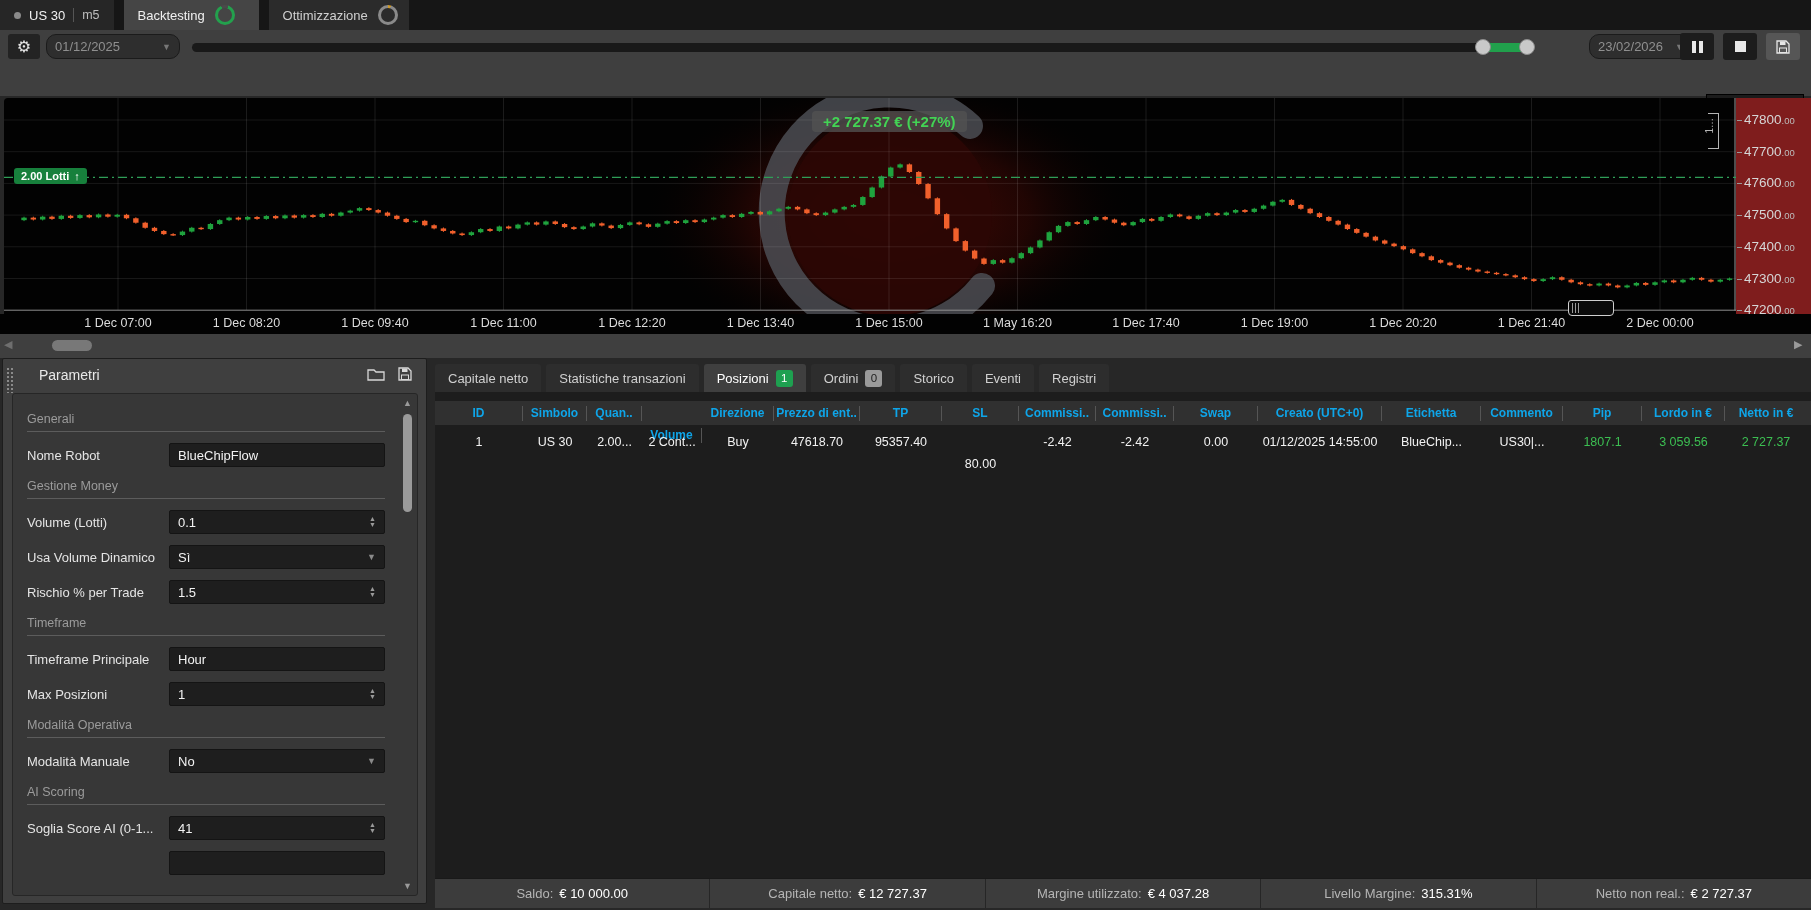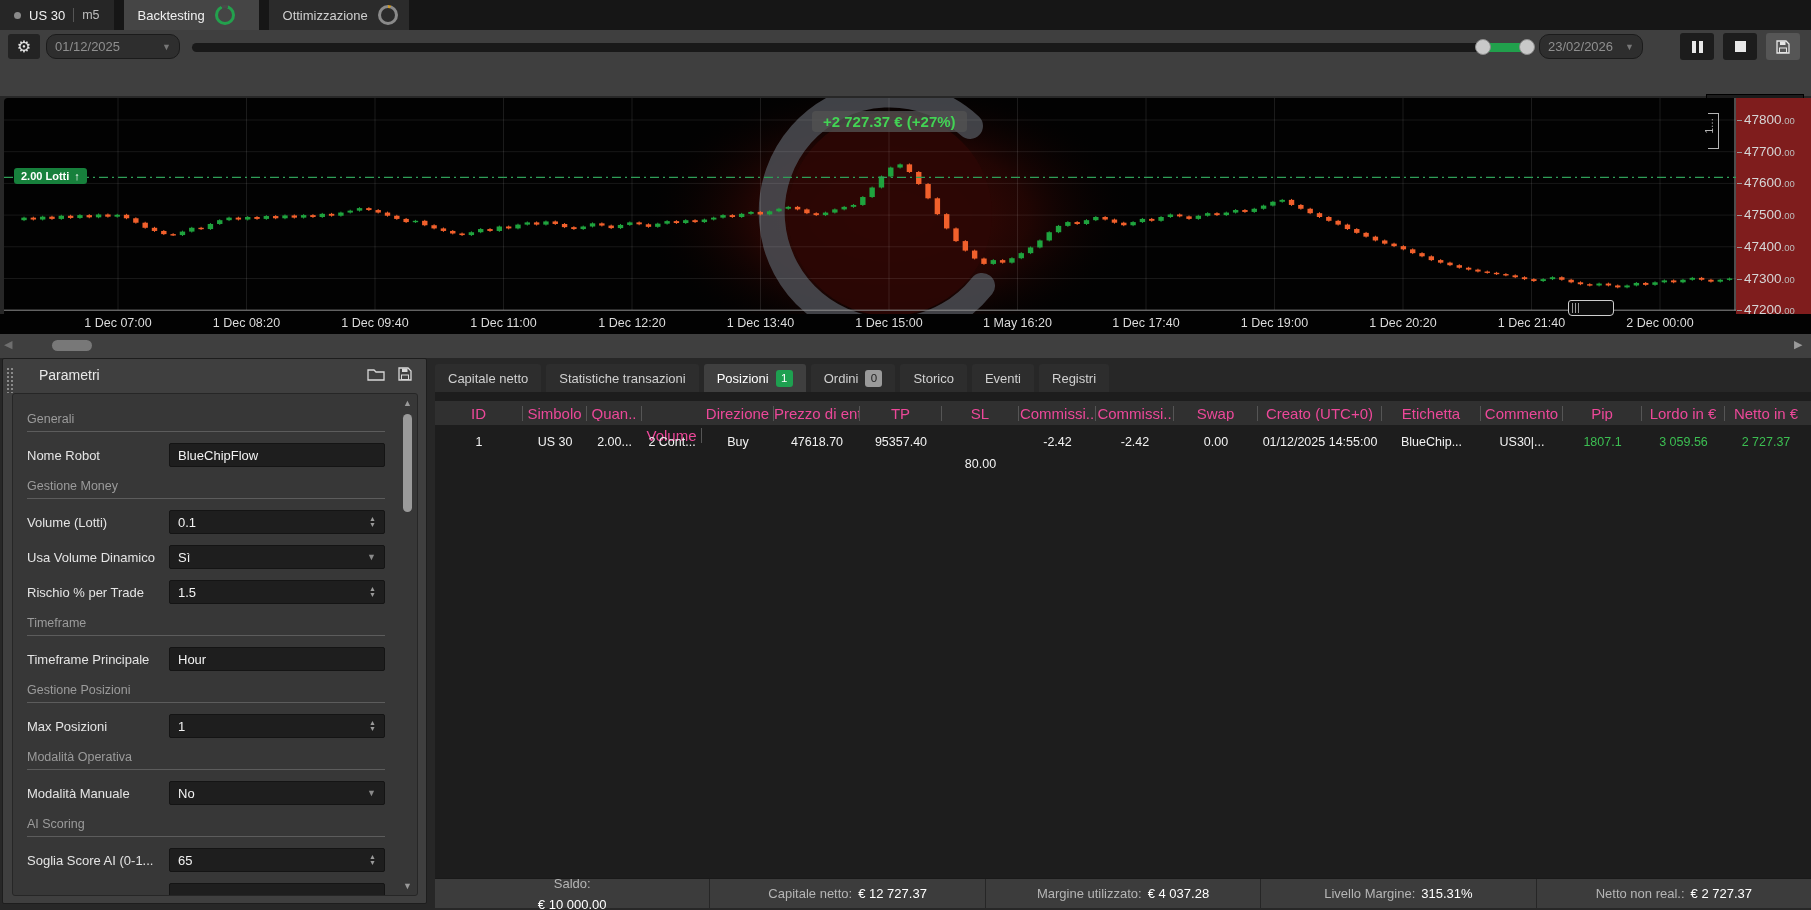--- a/index.html
+++ b/index.html
@@ -26,21 +26,21 @@
   #opt-ring::after { background:#2b2b2b; }
 
   
   #toolbar { position:absolute; left:0; top:30px; width:1811px; height:66px; background:#3f3f3f; }
   .iconbtn { position:absolute; border-radius:3px; display:flex; align-items:center; justify-content:center; }
   #gear-btn { left:8px; top:4px; width:32px; height:25px; background:#232323; color:#e3e3e3; font-size:16px; }
   .datebox { position:absolute; top:4px; height:25px; background:#2e2e2e; border:1px solid #1b1b1b; border-radius:10px;
              display:flex; align-items:center; padding:0 8px; font-size:13px; color:#8f8f8f; }
   .datebox .dd { margin-left:auto; color:#777; font-size:9px; }
   #date-start { left:46px; width:134px; }
-  #date-end { left:1539px; width:104px; }
+  #date-end { left:1589px; width:104px; }
   #range-track { position:absolute; left:192px; top:13px; width:1291px; height:9px; background:#191919; border-radius:5px; }
   #range-green { position:absolute; left:1483px; top:13px; width:44px; height:9px; background:#21a04c; }
   .knob { position:absolute; width:16px; height:16px; border-radius:50%; background:#c9c9c9; border:1px solid #8c8c8c; }
   #knob-a { left:1475px; top:9px; } #knob-b { left:1519px; top:9px; }
   #pause-btn { left:1680px; top:3px; width:34px; height:27px; background:#1c1c1c; gap:3px; }
   #pause-btn i { width:4px; height:12px; background:#e8e8e8; }
   #stop-btn { left:1723px; top:3px; width:34px; height:27px; background:#1c1c1c; }
   #stop-btn i { width:11px; height:11px; background:#e8e8e8; }
   #save-btn { left:1766px; top:3px; width:34px; height:27px; background:#565656; }
 
@@ -114,30 +114,30 @@
   #bt-strip { position:absolute; left:435px; top:358px; width:1376px; height:34px; display:flex; align-items:flex-end; gap:5px; }
   .btab { height:28px; display:flex; align-items:center; gap:7px; padding:0 13px; background:#2d2d2d; color:#d0d0d0;
           font-size:13px; border-radius:3px 3px 0 0; }
   .btab.active { background:#3f3f3f; color:#fff; }
   .badge { min-width:17px; height:17px; border-radius:3px; font-size:11.5px; display:flex; align-items:center;
            justify-content:center; padding:0 3px; }
   .badge.green { background:#1ea050; color:#fff; }
   .badge.gray { background:#9a9a9a; color:#222; }
   #table-area { position:absolute; left:435px; top:392px; width:1376px; height:486px; background:#1d1d1d; }
   #thead { position:absolute; left:0; top:9px; width:1376px; height:24px; background:#303030; display:flex; align-items:center; }
-  .th { font-size:15px; color:#ec4899; text-align:center; border-right:1px solid #555; height:15px; line-height:15px;
-        overflow:hidden; white-space:nowrap; }
+  .th { font-size:12px; color:#0ea5e9; text-align:center; border-right:1px solid #555; height:15px; line-height:15px;
+        overflow:hidden; white-space:nowrap;font-weight:bold; }
   .th:last-child { border-right:none; }
   #trow { position:absolute; left:0; top:38px; width:1376px; height:24px; display:flex; align-items:center; }
   .td { font-size:12.5px; color:#f2f2f2; text-align:center; overflow:hidden; white-space:nowrap; }
   .td.green { color:#3cbf52; }
   #statusbar { position:absolute; left:435px; top:878px; width:1376px; height:30px; background:#3c3c3c;
                border-top:1px solid #191919; display:flex; }
   .scell { flex:1; display:flex; align-items:center; justify-content:center; gap:6px; font-size:13px; border-left:1px solid #262626; }
-  .scell:first-child { border-left:none;flex-direction:column; }
+  .scell:first-child { border-left:none; }
   .scell .sl { color:#b5b5b5; } .scell .sv { color:#fff; }
 
   svg { display:block; }
 </style>
 </head>
 <body>
 
 <div id="app">
 
   <div id="tabbar">
@@ -707,21 +707,20 @@
               </span>
             </div>
           </div>
           <div class="sec-title">Timeframe</div>
           <div class="field">
             <div class="lbl">Timeframe Principale</div>
             <div class="ctrl">
               <span>Hour</span>
             </div>
           </div>
-          <div class="sec-title">Gestione Posizioni</div>
           <div class="field">
             <div class="lbl">Max Posizioni</div>
             <div class="ctrl">
               <span>1</span>
               <span class="spin" style="margin-right: 0px;">
                 <span>▲</span>
                 <span>▼</span>
               </span>
             </div>
           </div>
@@ -730,21 +729,21 @@
             <div class="lbl">Modalità Manuale</div>
             <div class="ctrl">
               <span>No</span>
               <span class="dd">▼</span>
             </div>
           </div>
           <div class="sec-title">AI Scoring</div>
           <div class="field">
             <div class="lbl">Soglia Score AI (0-1...</div>
             <div class="ctrl">
-              <span>65</span>
+              <span>41</span>
               <span class="spin" style="margin-right: 0px;">
                 <span>▲</span>
                 <span>▼</span>
               </span>
             </div>
           </div>
           <div class="field">
             <div class="lbl"></div>
             <div class="ctrl"></div>
           </div>

